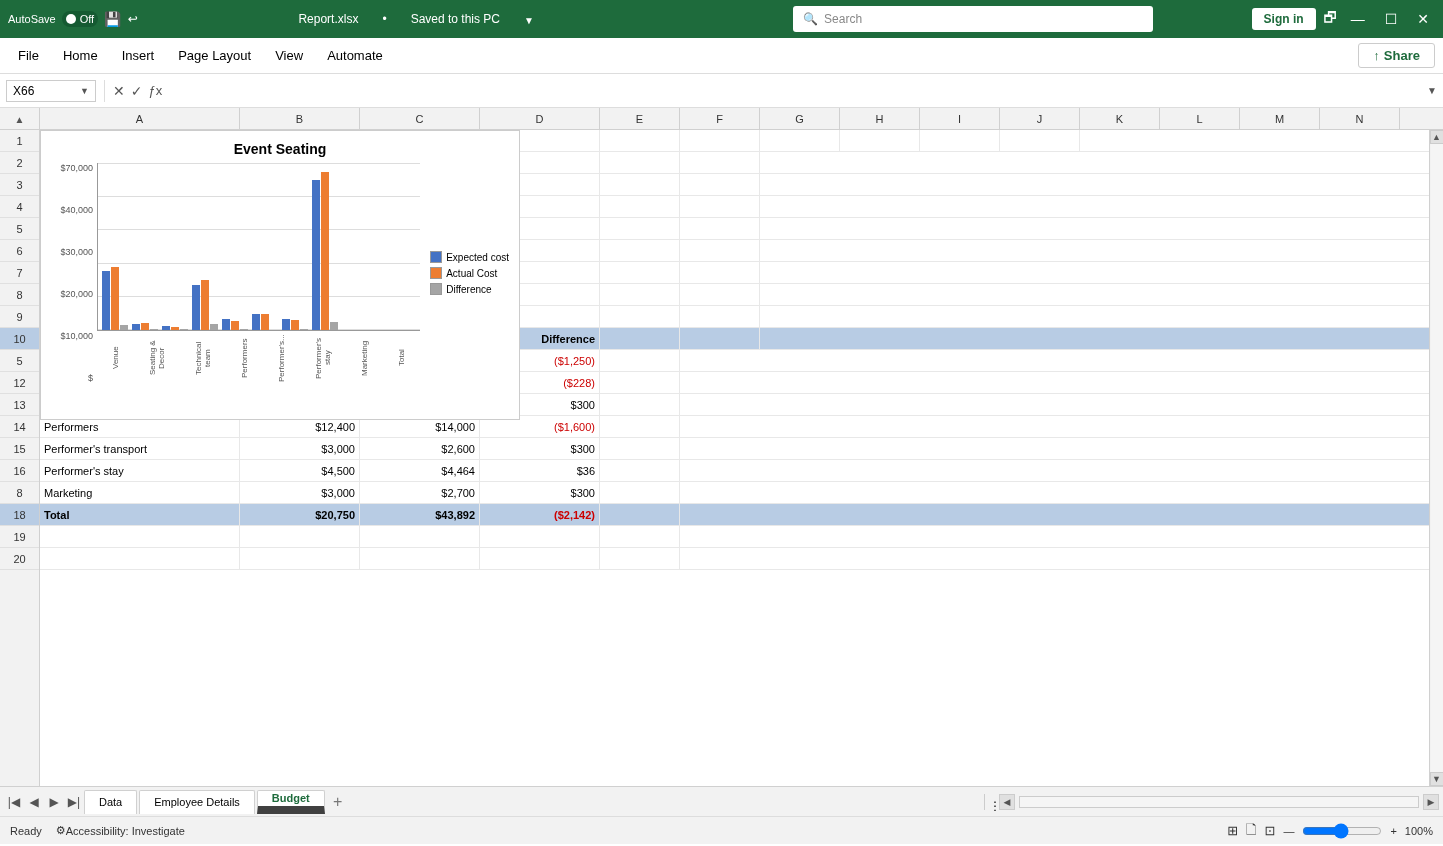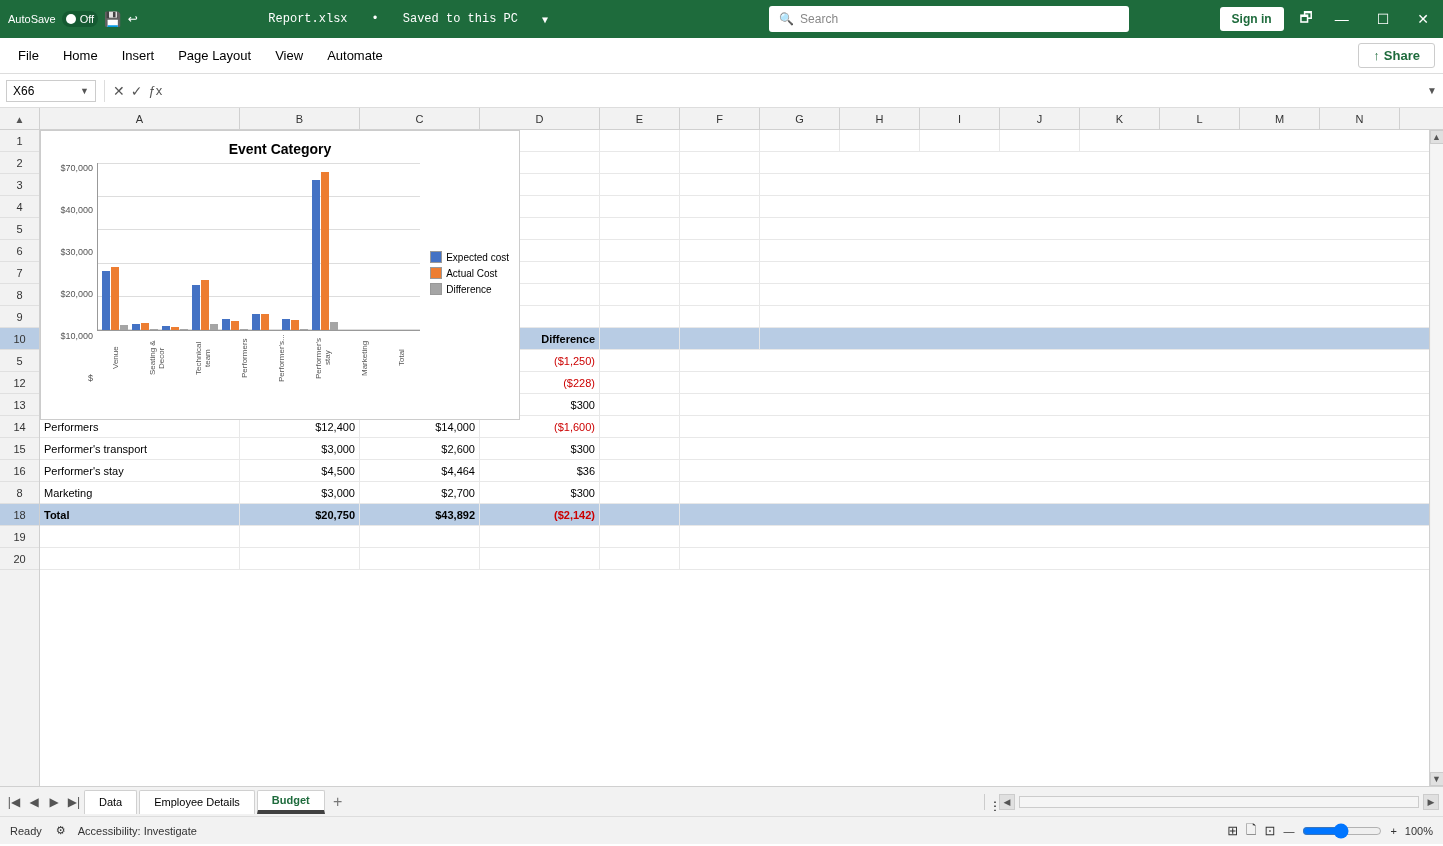--- a/index.html
+++ b/index.html
@@ -8,21 +8,21 @@
     
     #titlebar {
       height: 38px;
       background: #1e6b3c;
       display: flex;
       align-items: center;
       padding: 0 8px;
       color: #fff;
     }
     #titlebar .left { display: flex; align-items: center; gap: 6px; flex: 0 0 auto; }
-    #titlebar .right { flex: 0 0 auto; display: flex; gap: 16px; }
+    #titlebar .right { flex: 0 0 auto; display: flex; align-items: center; gap: 8px; }
     .autosave-label { font-size: 11px; color: #fff; }
     .autosave-toggle {
       display: inline-flex; align-items: center; background: #155a32; border-radius: 10px;
       padding: 2px 4px; font-size: 11px; color: #fff; gap: 4px;
     }
     .toggle-dot { width: 10px; height: 10px; background: #fff; border-radius: 50%; display: inline-block; }
     .title-text { font-size: 12px; color: #fff; }
     .search-box {
       width: 360px; height: 26px; background: #fff; border-radius: 3px;
       display: flex; align-items: center; padding: 0 10px; gap: 6px; color: #555;
@@ -328,21 +328,21 @@
 <div id="titlebar">
   <div class="left">
     <span class="autosave-label">AutoSave</span>
     <div class="autosave-toggle">
       <div class="toggle-dot"></div>
       <span>Off</span>
     </div>
     <span style="color:#fff;font-size:14px;">💾</span>
     <span style="color:#fff;font-size:12px;">↩</span>
   </div>
-  <div style="flex:1;display:flex;justify-content:center;align-items:flex-end;gap:24px;font-family:Liberation Mono, monospace;">
+  <div style="flex:1;display:flex;justify-content:center;align-items:flex-end;gap:24px;">
     <span class="title-text">Report.xlsx</span>
     <span class="title-text">•</span>
     <span class="title-text">Saved to this PC</span>
     <span style="color:#fff;font-size:10px;">▼</span>
   </div>
   <div style="flex:1;display:flex;justify-content:center;">
     <div class="search-box">
       <span style="color:#888;">🔍</span>
       <span style="color:#888;">Search</span>
     </div>
@@ -592,21 +592,21 @@
         </div>
       <div class="grid-row" id="row20">
           <div class="grid-cell cell-a"></div>
           <div class="grid-cell cell-b"></div>
           <div class="grid-cell cell-c"></div>
           <div class="grid-cell cell-d"></div>
           <div class="grid-cell cell-e"></div>
         </div>
 
       <div id="chart-container" style="top:0;left:0;">
-        <div class="chart-title">Event Category</div>
+        <div class="chart-title">Event Seating</div>
         <div class="chart-body">
 
           <div class="chart-yaxis">
             <span>$70,000</span>
             <span>$40,000</span>
             <span>$30,000</span>
             <span>$20,000</span>
             <span>$10,000</span>
             <span>$</span>
           </div>
@@ -748,36 +748,36 @@
   </div>
 </div>
 
 <div id="sheettabs" style="height:30px; background:#f2f2f2; border-top:1px solid #d0d0d0; display:flex; align-items:center; padding:0 4px;">
   <button class="tab-nav-btn">|◀</button>
   <button class="tab-nav-btn">◀</button>
   <button class="tab-nav-btn">▶</button>
   <button class="tab-nav-btn">▶|</button>
   <div class="sheet-tab">Data</div>
   <div class="sheet-tab">Employee Details</div>
-  <div class="sheet-tab active" style="color:#1e6b3c;font-weight:bold;border-bottom:4px solid #404040;">Budget</div>
+  <div class="sheet-tab active" style="color:#1e6b3c;font-weight:bold;border-bottom:8px solid #404040;">Budget</div>
   <button class="tab-add-btn">+</button>
 
   <div style="margin-left:auto; display:flex; align-items:center; gap:4px;">
     <div style="width:1px;height:16px;background:#ccc;"></div>
     <div style="width:6px;height:6px;">⋮</div>
     <div class="hscroll-btn">◀</div>
     <div style="width:400px;height:12px;background:#f5f5f5;border:1px solid #ccc;"></div>
     <div class="hscroll-btn">▶</div>
   </div>
 </div>
 
 <div id="statusbar" style="height:28px; background:#f2f2f2; border-top:1px solid #ddd; display:flex; align-items:center; padding:0 10px; font-size:11px; color:#333;">
   <span>Ready</span>
   <span style="margin-left:14px;">⚙</span>
-  <span style="margin-left:12px;">Accessibility: Investigate</span>
+  <span style="margin-left:0;">Accessibility: Investigate</span>
   <div style="margin-left:auto; display:flex; align-items:center; gap:8px;">
     <span style="font-size:13px;">⊞</span>
     <span style="font-size:13px;">🗋</span>
     <span style="font-size:13px;">⊡</span>
     <span>—</span>
     <input type="range" min="10" max="200" value="100" class="zoom-slider" style="width: 80px;">
     <span>+</span>
     <span>100%</span>
   </div>
 </div>

